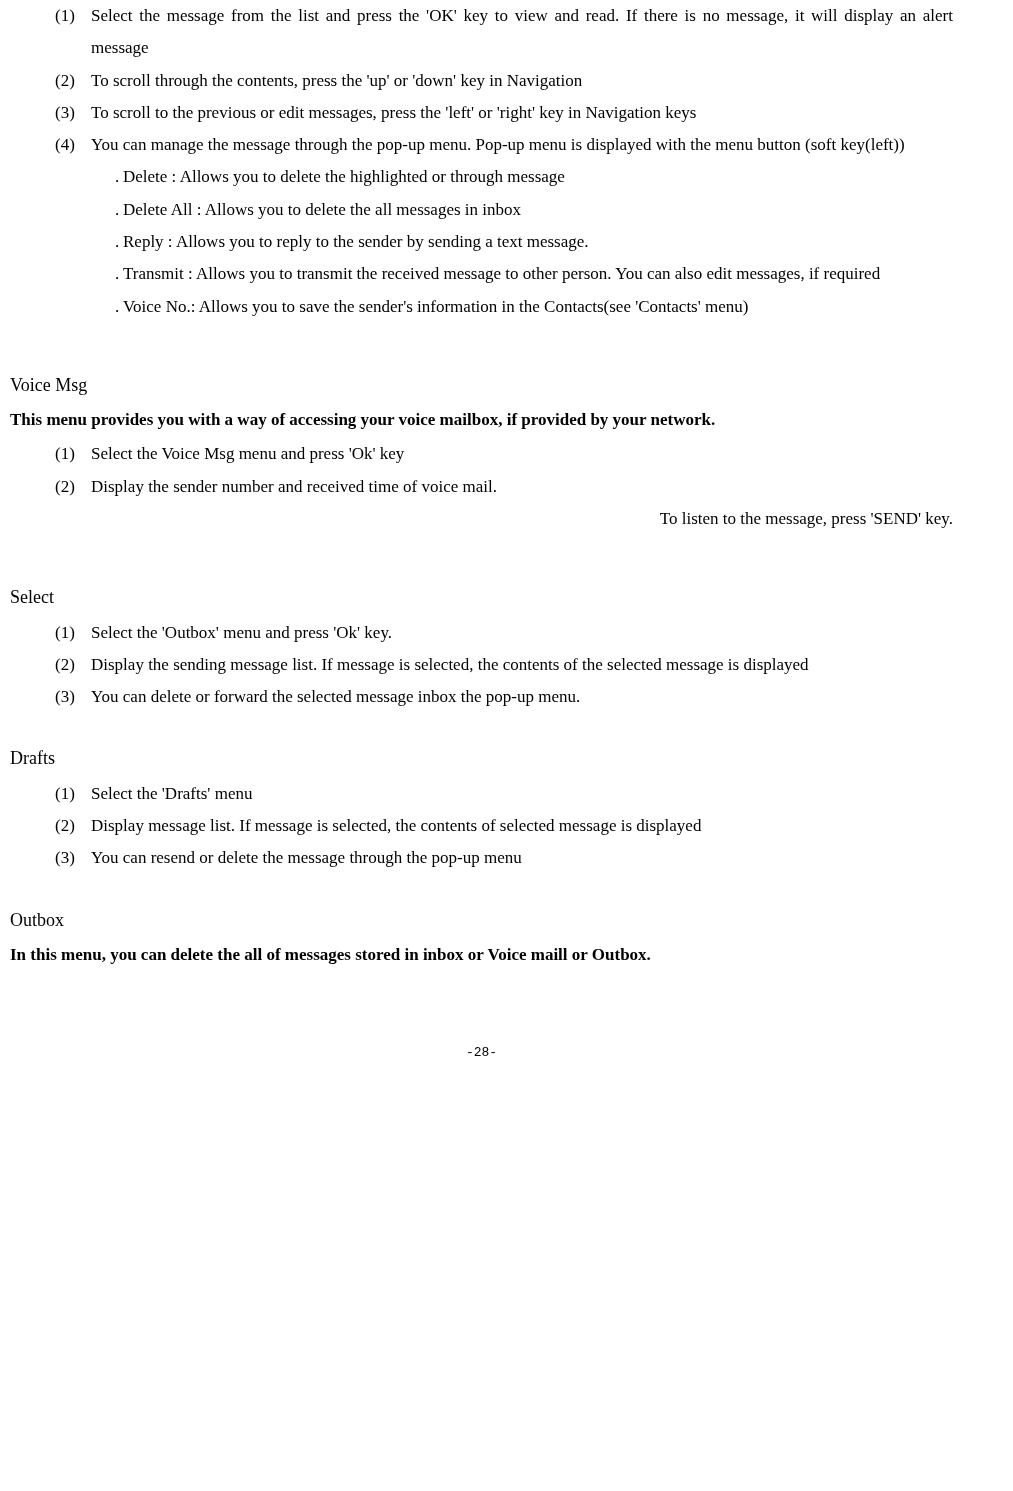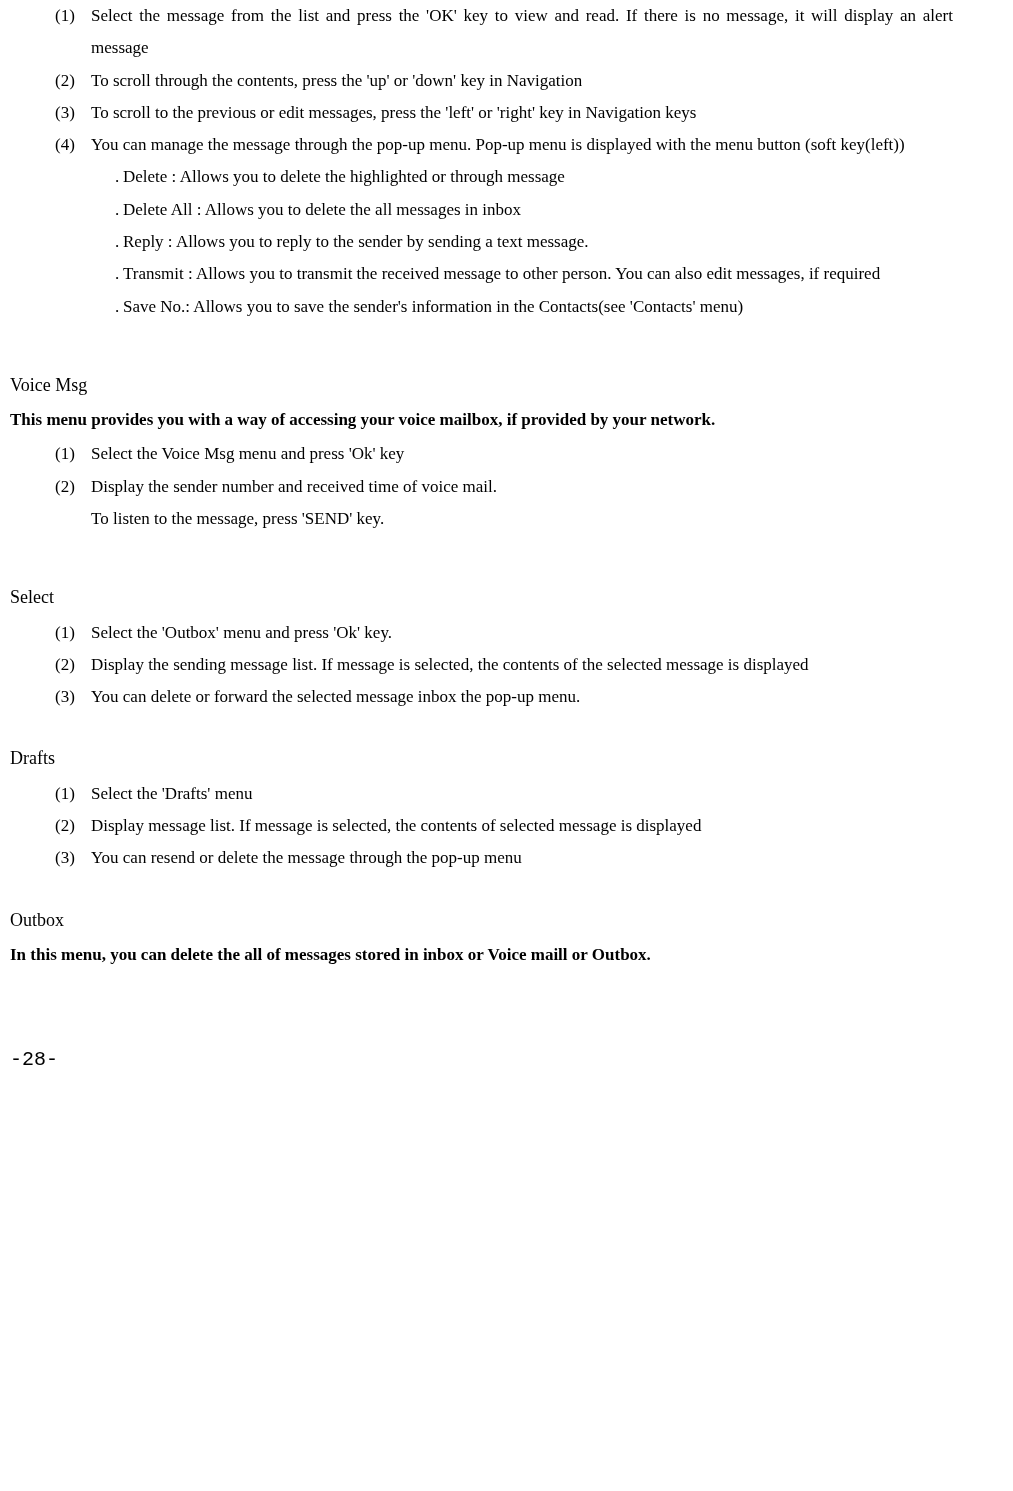--- a/index.html
+++ b/index.html
@@ -35,39 +35,40 @@
     }
     .sub-dot {
       flex-shrink: 0;
       width: 8px;
     }
     .sub-content {
       flex: 1;
     }
     .indented-line {
       margin-left: 81px;
+      text-align: right;
     }
     .section-heading {
       font-size: 18px;
       font-weight: normal;
       margin-top: 45px;
       margin-bottom: 2px;
     }
     .section-heading.tighter {
       margin-top: 28px;
     }
     .section-intro {
       text-align: justify;
       margin-bottom: 2px;
       font-weight: bold;
     }
     .page-number {
-      text-align: left;
+      text-align: center;
       font-family: SimSun, 'Courier New', monospace;
-      font-size: 20px;
+      font-size: 13px;
       margin-top: 70px;
     }
   </style>
 </head>
 <body>
 
 <div class="numbered-item">
   <span class="num-label">(1)</span>
   <span class="num-content">Select the message from the list and press the 'OK' key to view and read. If there is no message, it will display an alert message</span>
 </div>
@@ -95,21 +96,21 @@
 <div class="sub-item">
   <span class="sub-dot">.</span>
   <span class="sub-content">Reply : Allows you to reply to the sender by sending a text message.</span>
 </div>
 <div class="sub-item">
   <span class="sub-dot">.</span>
   <span class="sub-content">Transmit : Allows you to transmit the received message to other person. You can also edit messages, if required</span>
 </div>
 <div class="sub-item">
   <span class="sub-dot">.</span>
-  <span class="sub-content">Save No.: Allows you to save the sender's information in the Contacts(see 'Contacts' menu)</span>
+  <span class="sub-content">Voice No.: Allows you to save the sender's information in the Contacts(see 'Contacts' menu)</span>
 </div>
 
 <h2 class="section-heading">Voice Msg</h2>
 <p class="section-intro">This menu provides you with a way of accessing your voice mailbox, if provided by your network.</p>
 <div class="numbered-item">
   <span class="num-label">(1)</span>
   <span class="num-content">Select the Voice Msg menu and press 'Ok' key</span>
 </div>
 <div class="numbered-item">
   <span class="num-label">(2)</span>

